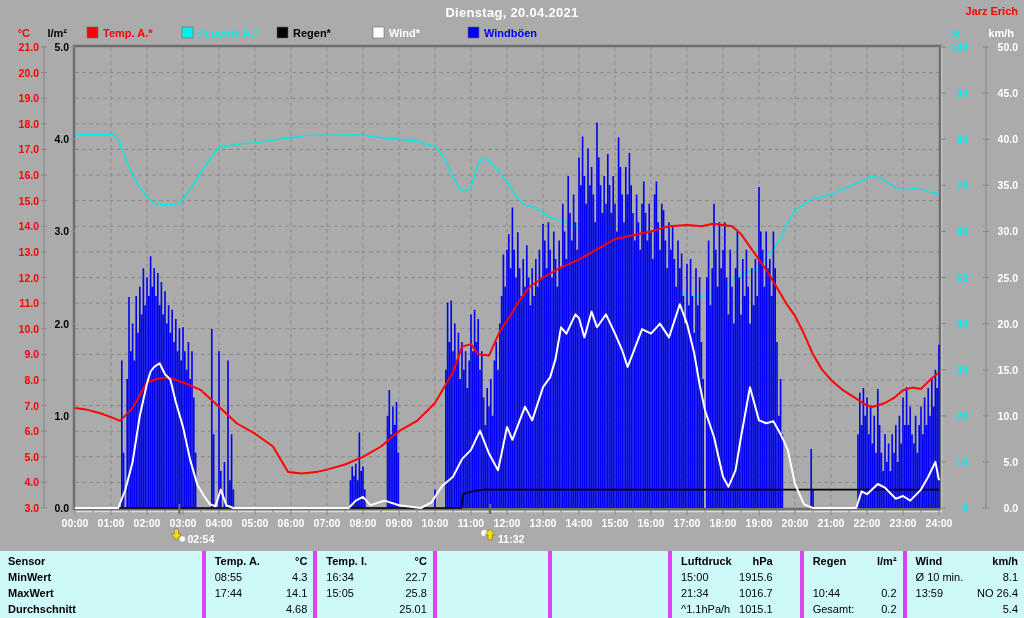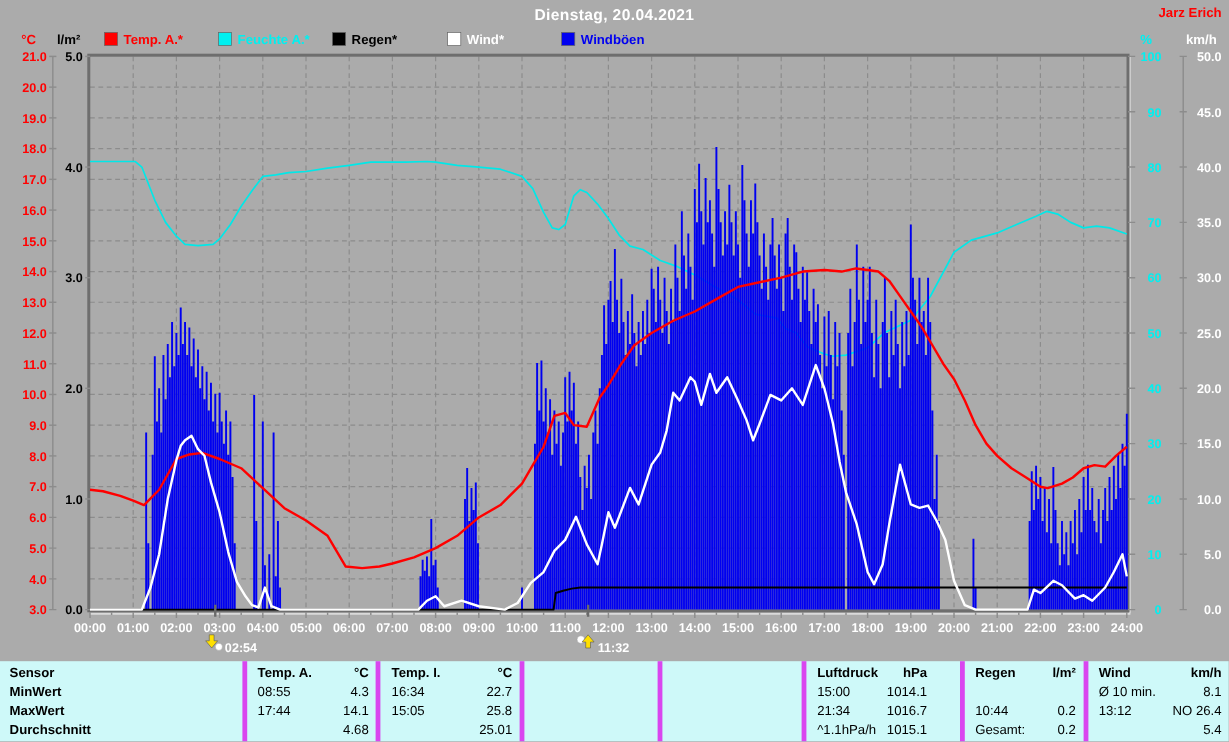--- a/index.html
+++ b/index.html
@@ -382,21 +382,21 @@
           <div class="val"></div>
         </div>
       </div>
       <div class="col data" style="width: 113px;">
         <div class="row hdr">
           <div class="">Luftdruck</div>
           <div class="val">hPa</div>
         </div>
         <div class="row">
           <div class="">15:00</div>
-          <div class="val">1014.1</div>
+          <div class="val">1915.6</div>
         </div>
         <div class="row">
           <div class="">21:34</div>
           <div class="val">1016.7</div>
         </div>
         <div class="row">
           <div class="">^1.1hPa/h</div>
           <div class="val">1015.1</div>
         </div>
       </div>
@@ -421,21 +421,21 @@
       <div class="col data" style="width: 124px;">
         <div class="row hdr">
           <div class="">Wind</div>
           <div class="val">km/h</div>
         </div>
         <div class="row">
           <div class="">Ø 10 min.</div>
           <div class="val">8.1</div>
         </div>
         <div class="row">
-          <div class="">13:12</div>
+          <div class="">13:59</div>
           <div class="val">NO 26.4</div>
         </div>
         <div class="row">
           <div class=""></div>
           <div class="val">5.4</div>
         </div>
       </div>
     </div>
 </div>
 

